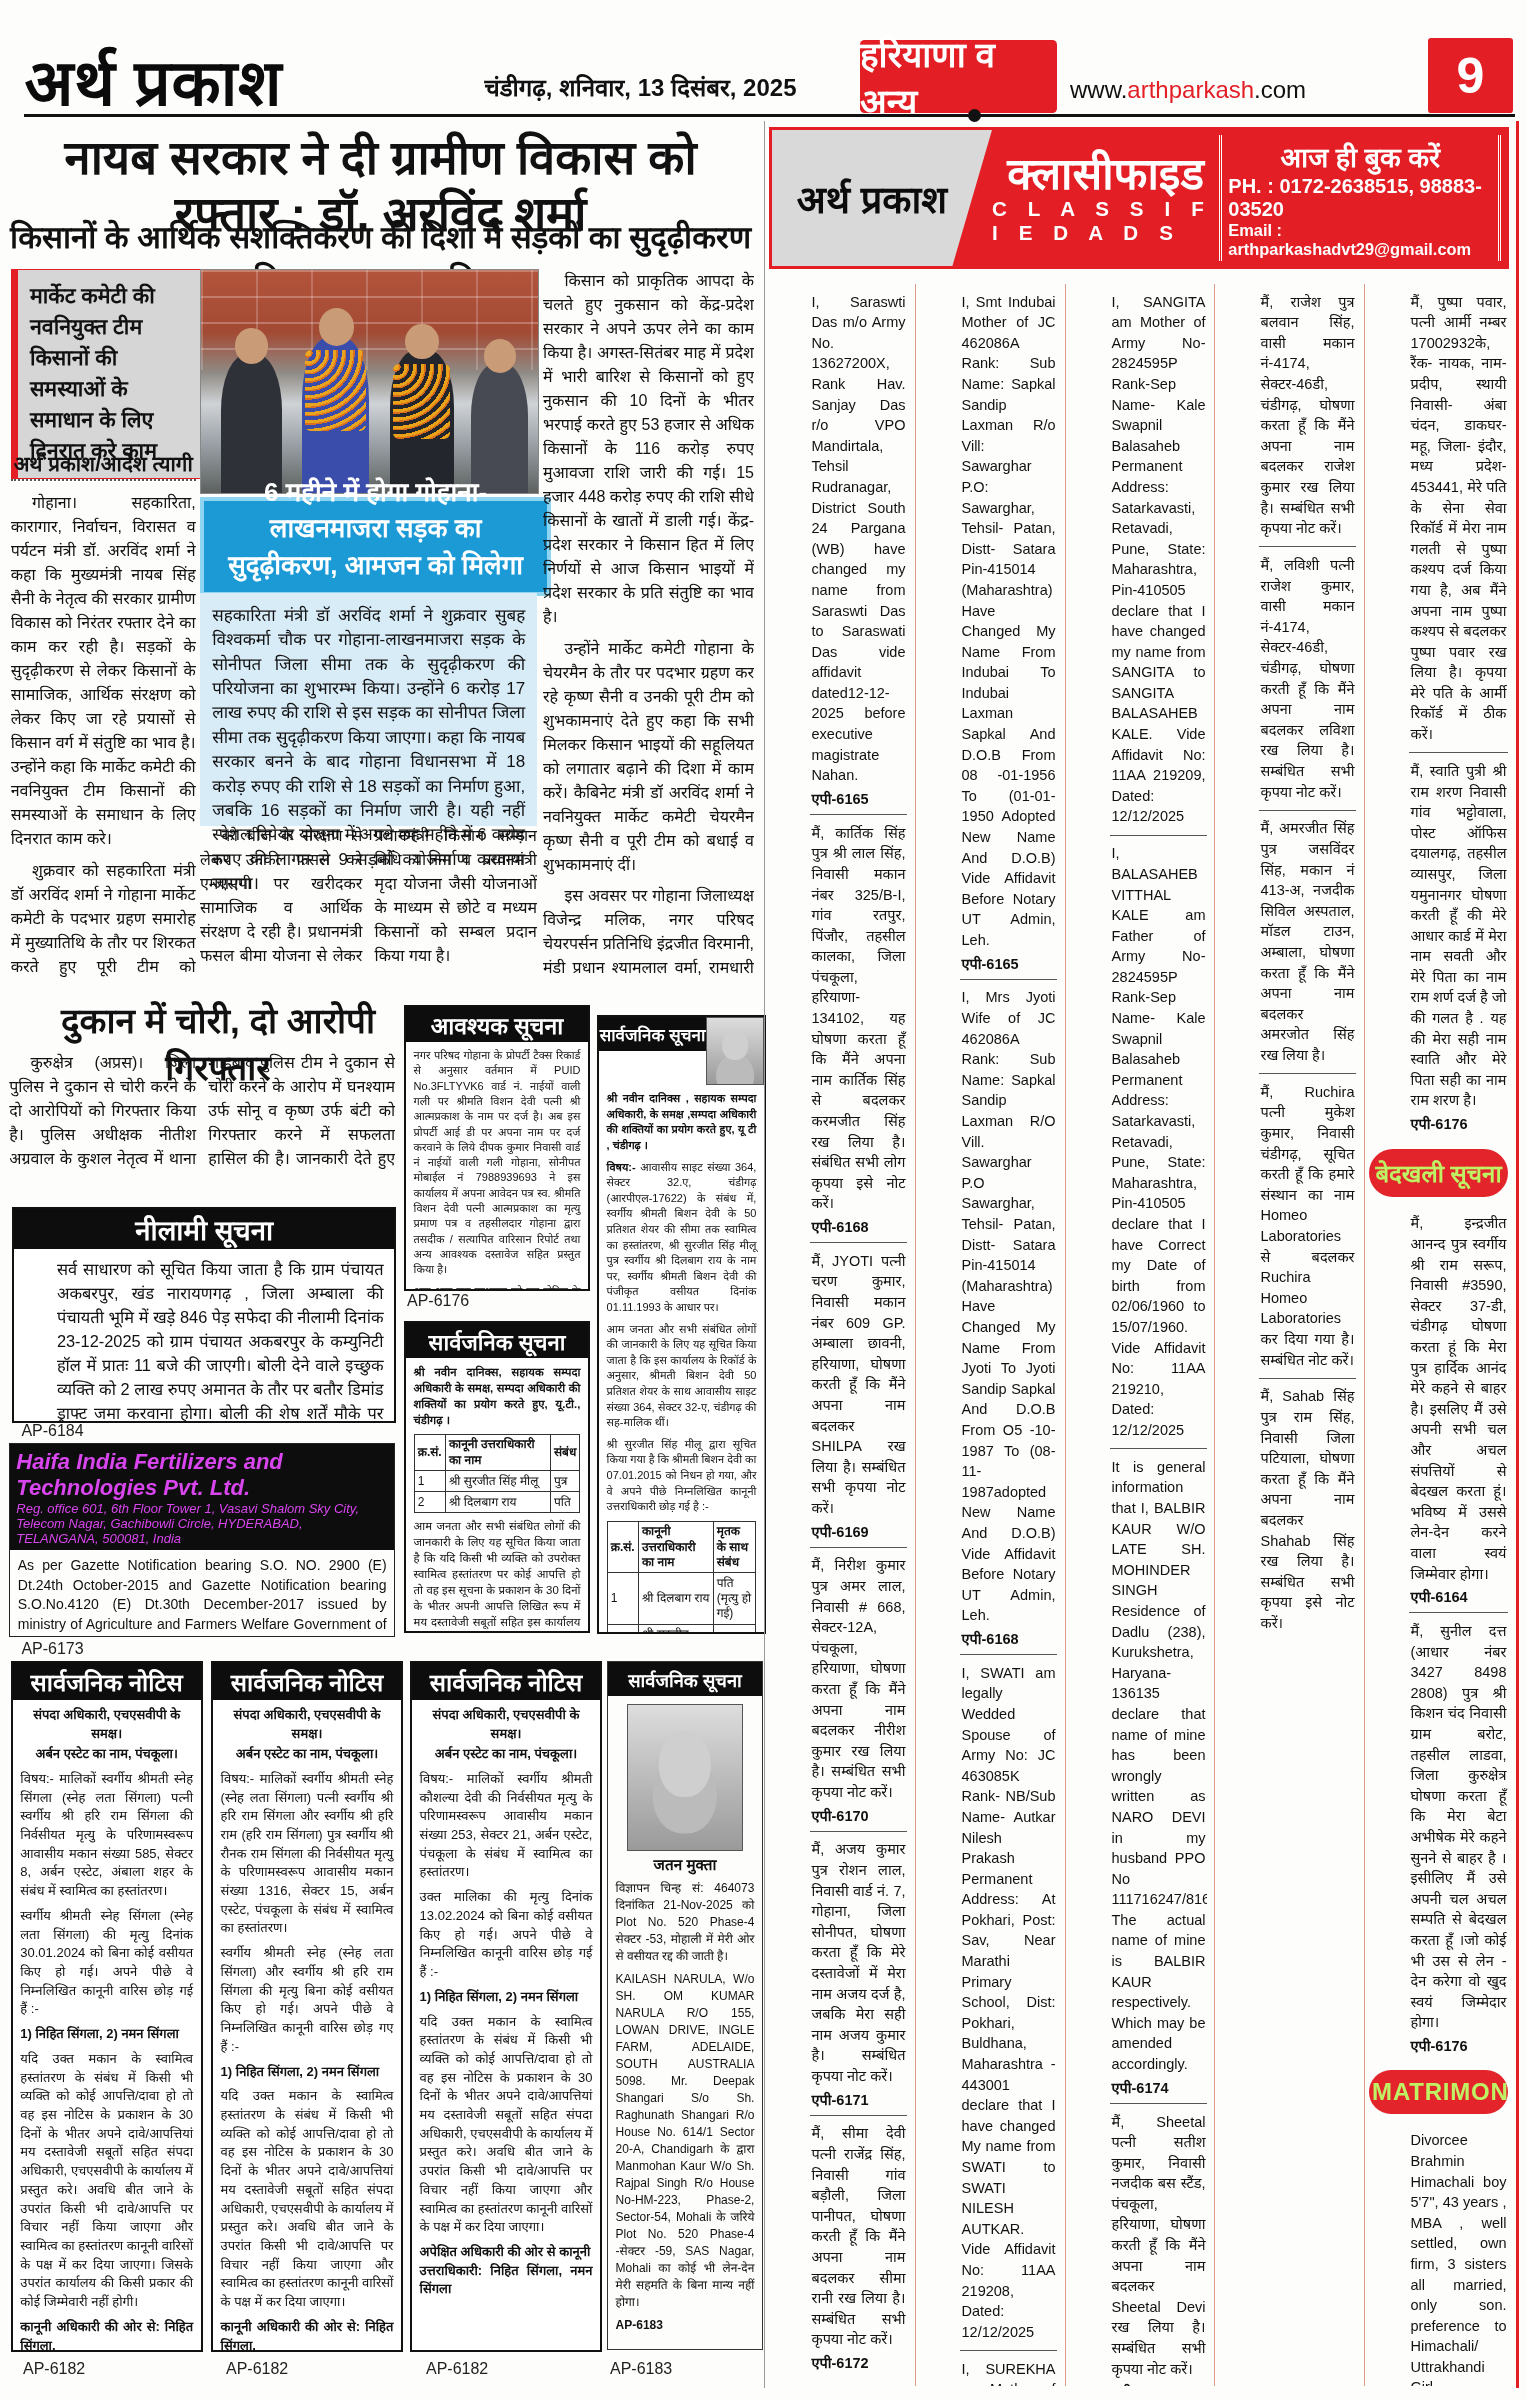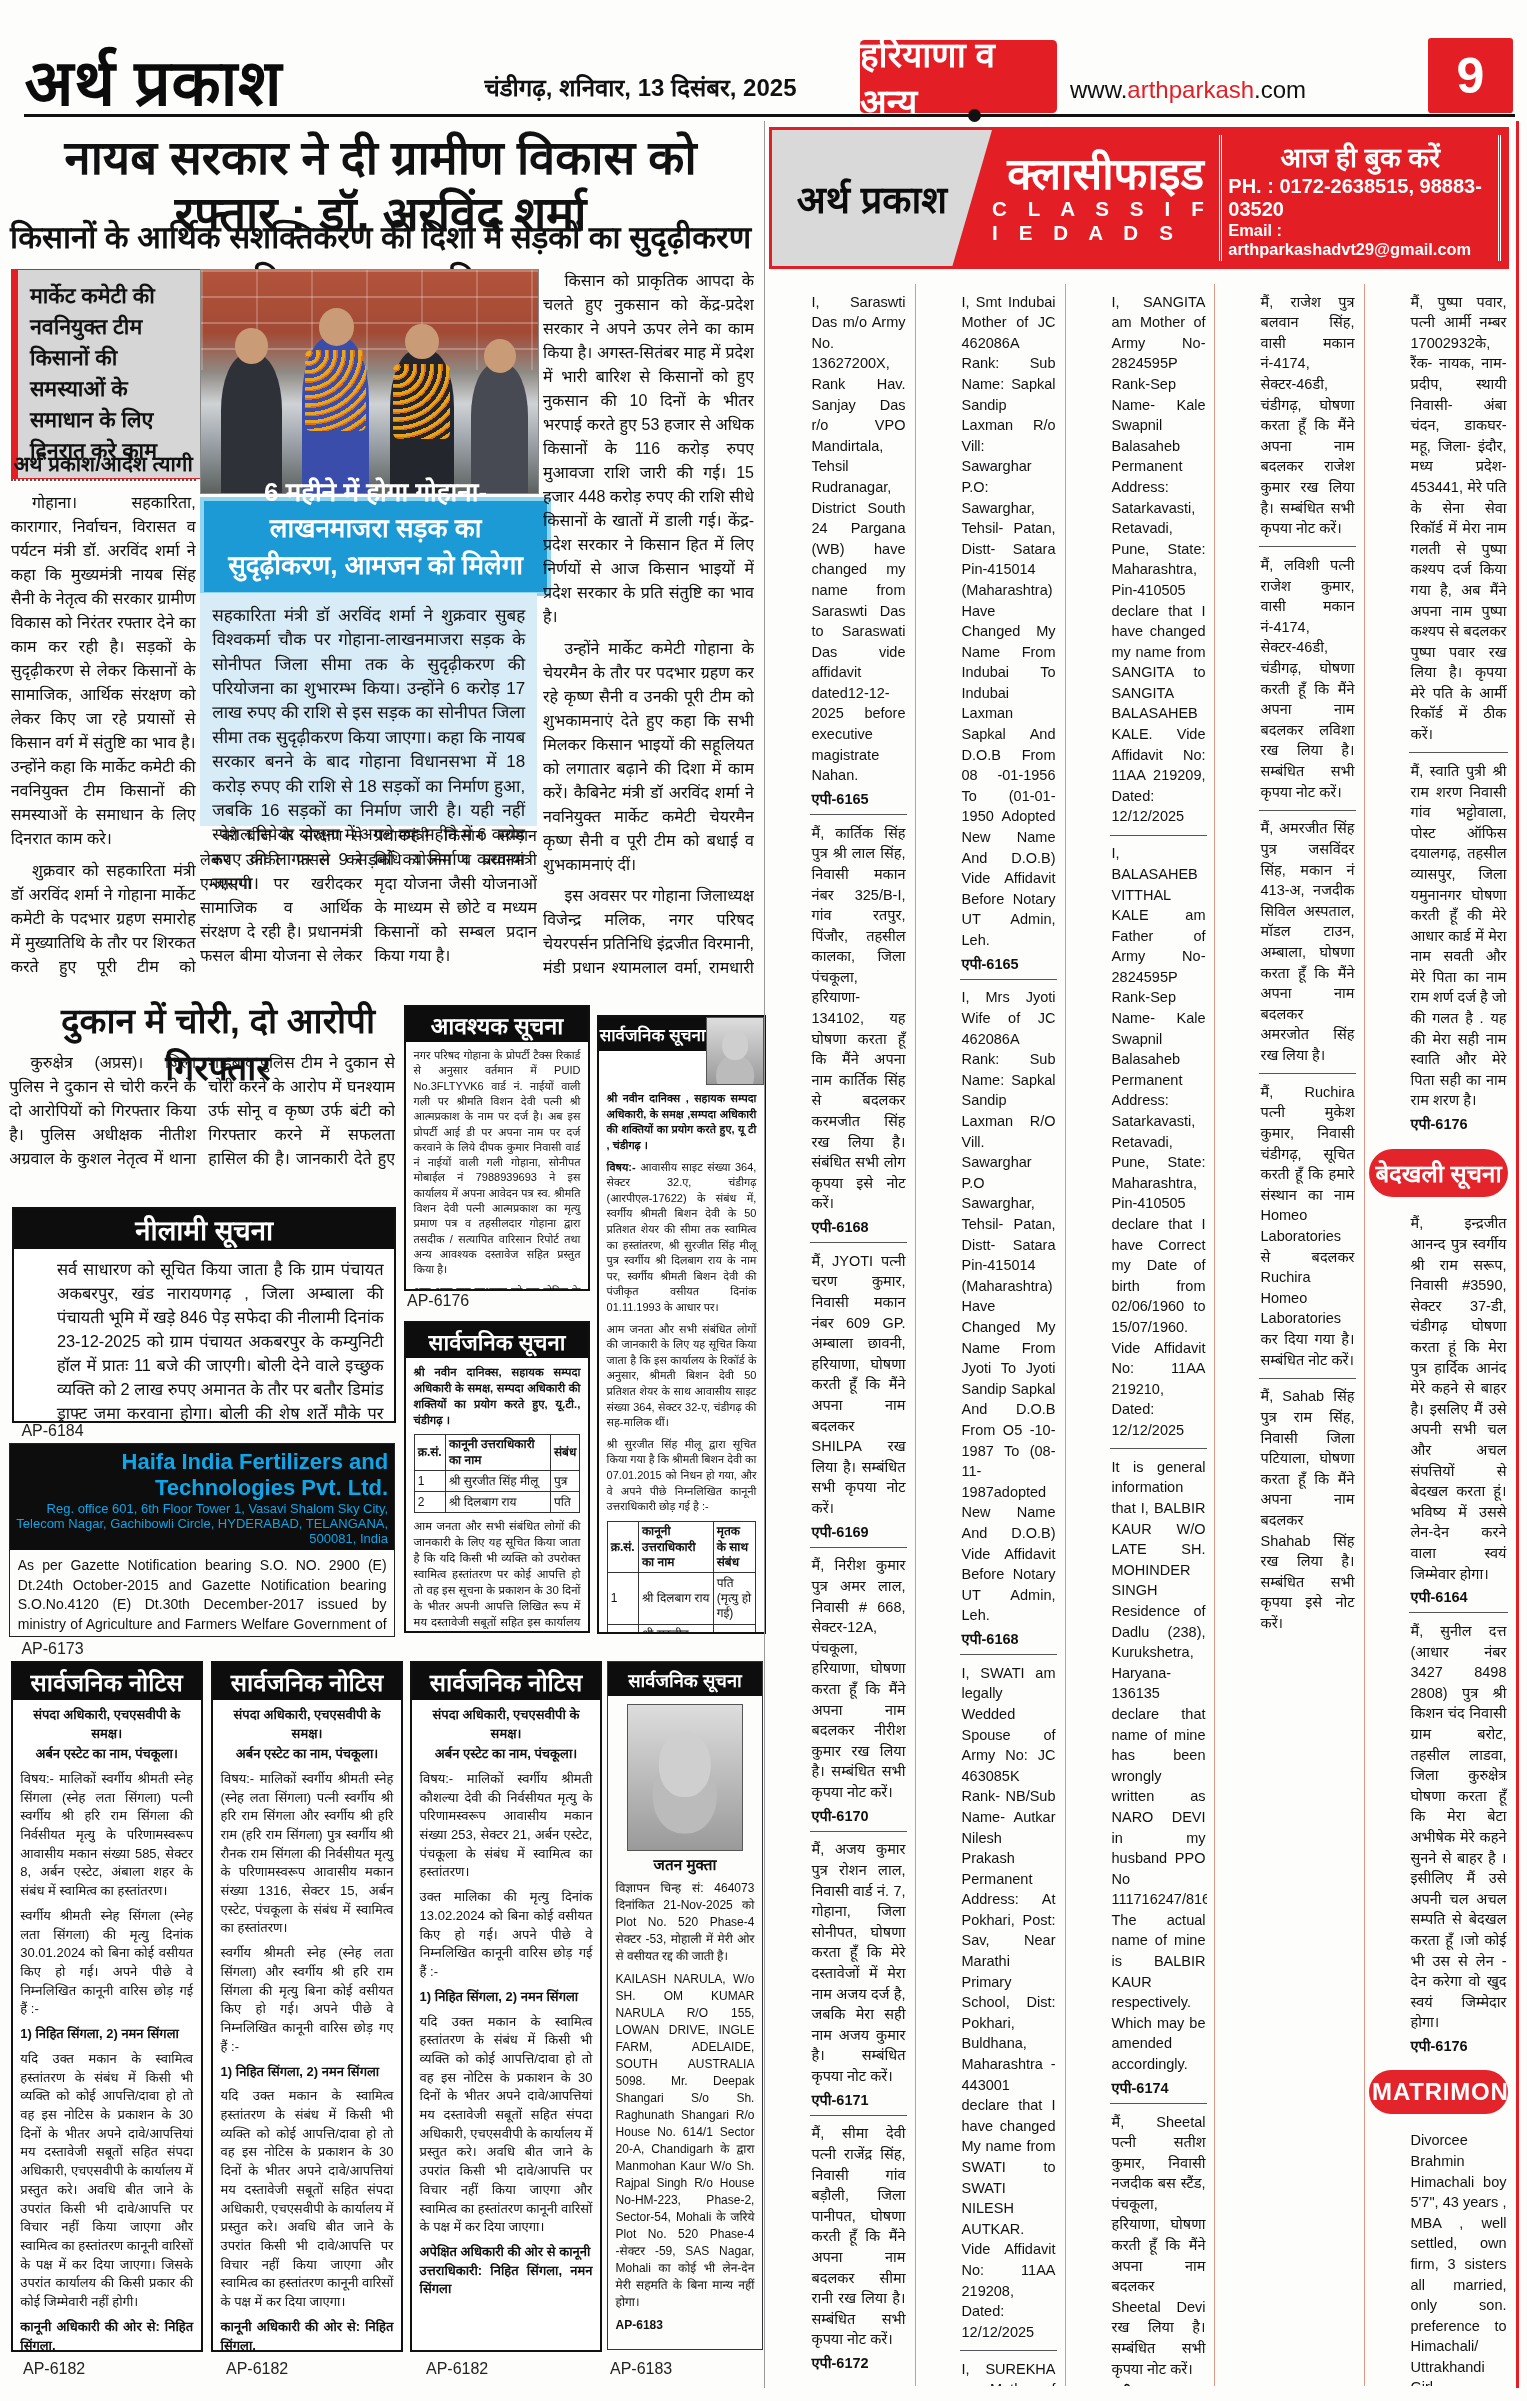--- a/index.html
+++ b/index.html
@@ -34,21 +34,21 @@
   .bluebox{background:#1c9ad6;border:4.6px solid #8fd4f0;color:#fff;font-size:26px;font-weight:bold;line-height:1.4;display:flex;align-items:center;justify-content:center;padding:4.6px 7.6px;}
   .capbox{background:#d8ecf8;padding:10.7px 12.2px;font-size:17px;line-height:24.4px;}
   .twocol{column-count:2;column-gap:12.2px;}
   
   .h2line{font-size:35px;font-weight:900;}
   
   .noticebox{border:2.3px solid #111;background:#fff;overflow:hidden;}
   .bh{background:#0d0d0d;color:#fff;font-weight:bold;display:flex;align-items:center;justify-content:center;}
   .auctionbody{font-size:16.4px;line-height:24px;padding:7.6px 10.7px;margin-left:32px;}
   .apcode{font-size:16px;color:#222;}
-  .haifahead{background:#0d0d0d;color:#0ea5e9;text-align:right;padding:4.6px 6.1px;}
+  .haifahead{background:#0d0d0d;color:#d946ef;text-align:left;padding:4.6px 6.1px;font-style:italic;}
   .haifabody{font-size:14px;line-height:19.5px;padding:6.1px 7.6px;}
   .small-noticebody{font-size:13px;line-height:18.7px;padding:6.1px 7.6px;}
   .small-noticebody p{margin:0 0 6.1px 0;}
   .minitable{width:100%;border-collapse:collapse;font-size:12px;line-height:15.3px;margin:4.6px 0;}
   .minitable th,.minitable td{border:1.1px solid #333;padding:2.3px 3.1px;text-align:left;font-weight:normal;}
   .minitable th{font-weight:bold;}
   .portrait{background:linear-gradient(180deg,#ddd,#9a9a9a);position:relative;overflow:hidden;border:0.8px solid #555;}
   .portrait .face{position:absolute;left:50%;top:18%;width:46%;height:46%;transform:translateX(-50%);background:#cfcfcf;border-radius:50% 50% 46% 46%;box-shadow:0 30.5px 0 6.1px #bbb;}
   
   .cbanner{border:3.1px solid #e31e25;display:flex;overflow:hidden;background:#e31e25;}
@@ -58,21 +58,21 @@
   .cb-mid .en{font-size:20.6px;font-weight:bold;letter-spacing:7.6px;}
   .cb-right{width:264px;color:#fff;border-left:3.8px double #fff;display:flex;flex-direction:column;align-items:center;justify-content:center;padding:3.1px 6.1px;border-right:3.8px double #fff;margin:4.6px 4.6px 4.6px 0;}
   .cb-right .l1{font-size:27px;font-weight:900;}
   .cb-right .l2{font-size:20px;font-weight:bold;}
   .cb-right .l3{font-size:16.4px;font-weight:bold;}
   .ccol{position:absolute;top:284px;height:2102px;overflow:hidden;}
   .csep{position:absolute;top:284px;height:2102px;width:1.1px;background:#d98;}
   .ad{font-size:14.5px;line-height:20.6px;text-align:justify;padding:7.6px 1.5px 4.6px 1.5px;margin-left:40px;}
   .ad .code{display:block;font-weight:bold;padding-top:3.1px;}
   .ad-divider{border-bottom:1.5px solid #555;}
-  .pill{background:#e3242b;color:#ffffff;font-weight:900;border-radius:26px;text-align:center;padding:7.6px 3.1px;margin:9.2px 0;font-size:24px;}
+  .pill{background:#e3242b;color:#bef264;font-weight:900;border-radius:26px;text-align:center;padding:7.6px 3.1px;margin:9.2px 0;font-size:24px;}
   .bluepromo{border:1.9px solid #444;background:#cfe9f6;text-align:center;padding:12.2px 4.6px;margin:10.7px 0;}
   .bluepromo .t{font-size:24px;font-weight:900;}
   .bluepromo .l{font-size:25px;font-weight:bold;line-height:1.7;}
   .bluepromo .ph{font-size:31px;font-weight:900;letter-spacing:0.8px;}
   .promo2{border:3.1px solid #222;text-align:center;padding:17px 7.6px;margin:7.6px 0;font-size:25px;font-weight:bold;line-height:1.8;}
 </style>
 </head>
 <body>
 
 <div class="abs masthead" style="left:24.4px;top:37px;">अर्थ प्रकाश</div>

